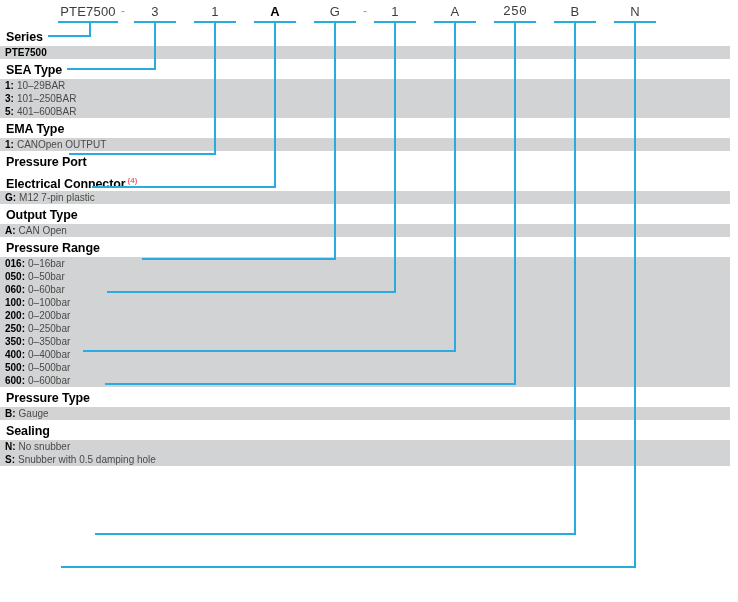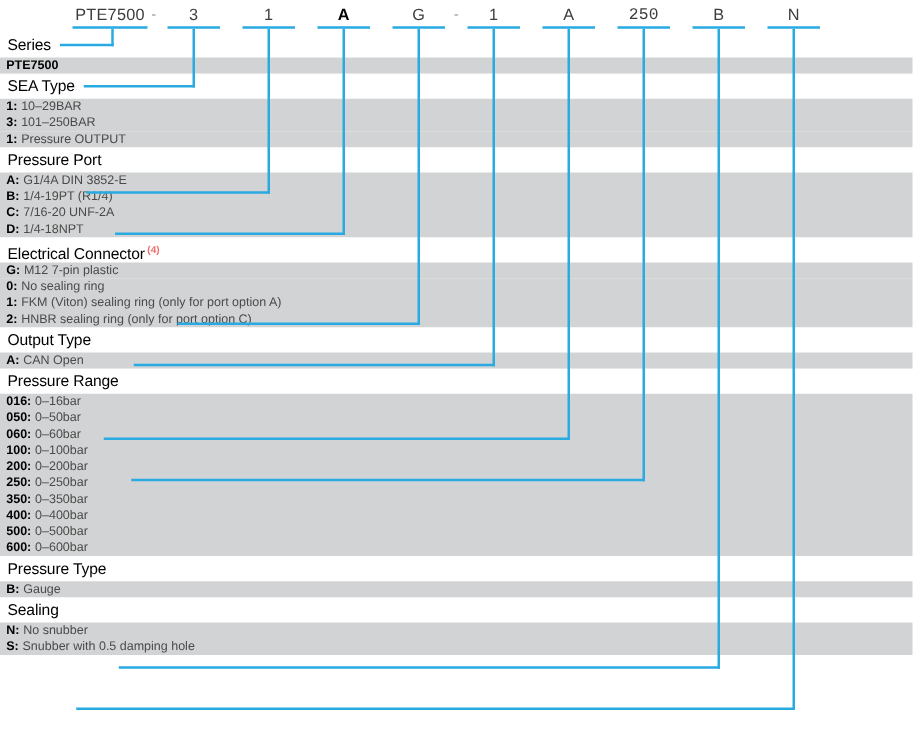--- a/index.html
+++ b/index.html
@@ -12,21 +12,21 @@
               font-size:13px; color:#3d3d3d; letter-spacing:.2px; }
   .code-seg.bold { font-weight:bold; color:#000; }
   .code-hyphen { position:absolute; top:4px; width:10px; text-align:center;
                  font-size:12px; color:#9a9a9a; }
   .underline { position:absolute; top:21px; height:2px; background:var(--accent); }
 
   
   #sections { position:absolute; left:0; top:26px; width:738px; }
   .sec-header { height:20px; line-height:20px; padding-left:6px; background:#fff; white-space:nowrap; }
   .h-wrap { display:inline-block; }
-  .sec-title { font-weight:normal; font-size:12.5px; color:#000; letter-spacing:-0.1px; }
+  .sec-title { font-weight:bold; font-size:12.5px; color:#000; letter-spacing:-0.1px; }
   .sec-note { font-size:8px; font-weight:bold; color:var(--note); vertical-align:5px; margin-left:2px; }
   .sec-rows { width:730px; background:var(--rowbg); }
   .opt-row { height:13px; line-height:13px; padding-left:5px; font-size:10px; white-space:nowrap; }
   .opt-key { font-weight:bold; color:#000; }
   .opt-desc { color:#4a4a4a; margin-left:3px; }
 
   
   .vline, .hline { position:absolute; background:var(--accent); }
   .vline { width:2px; }
   .hline { height:2px; }
@@ -61,39 +61,30 @@
     </div>
   <div id="sections">
       <div class="sec-header"><span class="h-wrap"><span class="sec-title">Series</span></span></div>
       <div class="sec-rows">
         <div class="opt-row"><span class="opt-key">PTE7500</span></div>
       </div>
       <div class="sec-header"><span class="h-wrap"><span class="sec-title">SEA Type</span></span></div>
       <div class="sec-rows">
         <div class="opt-row"><span class="opt-key">1:</span><span class="opt-desc">10–29BAR</span></div>
         <div class="opt-row"><span class="opt-key">3:</span><span class="opt-desc">101–250BAR</span></div>
+        <div class="opt-row"><span class="opt-key">5:</span><span class="opt-desc">401–600BAR</span></div>
       </div>
+      <div class="sec-header"><span class="h-wrap"><span class="sec-title">EMA Type</span></span></div>
       <div class="sec-rows">
-        <div class="opt-row"><span class="opt-key">1:</span><span class="opt-desc">Pressure OUTPUT</span></div>
+        <div class="opt-row"><span class="opt-key">1:</span><span class="opt-desc">CANOpen OUTPUT</span></div>
       </div>
       <div class="sec-header"><span class="h-wrap"><span class="sec-title">Pressure Port</span></span></div>
-      <div class="sec-rows">
-        <div class="opt-row"><span class="opt-key">A:</span><span class="opt-desc">G1/4A DIN 3852-E</span></div>
-        <div class="opt-row"><span class="opt-key">B:</span><span class="opt-desc">1/4-19PT (R1/4)</span></div>
-        <div class="opt-row"><span class="opt-key">C:</span><span class="opt-desc">7/16-20 UNF-2A</span></div>
-        <div class="opt-row"><span class="opt-key">D:</span><span class="opt-desc">1/4-18NPT</span></div>
-      </div>
       <div class="sec-header"><span class="h-wrap"><span class="sec-title">Electrical Connector</span><span class="sec-note">(4)</span></span></div>
       <div class="sec-rows">
         <div class="opt-row"><span class="opt-key">G:</span><span class="opt-desc">M12 7-pin plastic</span></div>
-      </div>
-      <div class="sec-rows">
-        <div class="opt-row"><span class="opt-key">0:</span><span class="opt-desc">No sealing ring</span></div>
-        <div class="opt-row"><span class="opt-key">1:</span><span class="opt-desc">FKM (Viton) sealing ring (only for port option A)</span></div>
-        <div class="opt-row"><span class="opt-key">2:</span><span class="opt-desc">HNBR sealing ring (only for port option C)</span></div>
       </div>
       <div class="sec-header"><span class="h-wrap"><span class="sec-title">Output Type</span></span></div>
       <div class="sec-rows">
         <div class="opt-row"><span class="opt-key">A:</span><span class="opt-desc">CAN Open</span></div>
       </div>
       <div class="sec-header"><span class="h-wrap"><span class="sec-title">Pressure Range</span></span></div>
       <div class="sec-rows">
         <div class="opt-row"><span class="opt-key">016:</span><span class="opt-desc">0–16bar</span></div>
         <div class="opt-row"><span class="opt-key">050:</span><span class="opt-desc">0–50bar</span></div>
         <div class="opt-row"><span class="opt-key">060:</span><span class="opt-desc">0–60bar</span></div>

